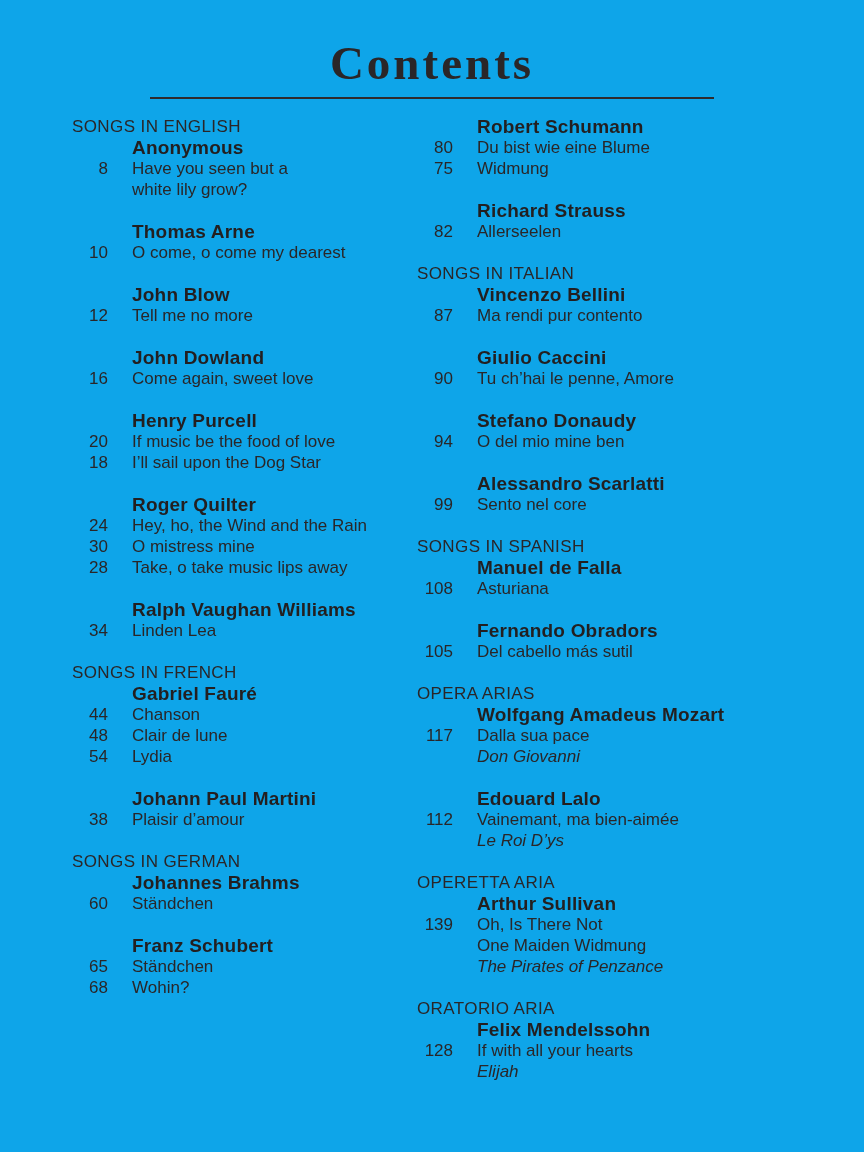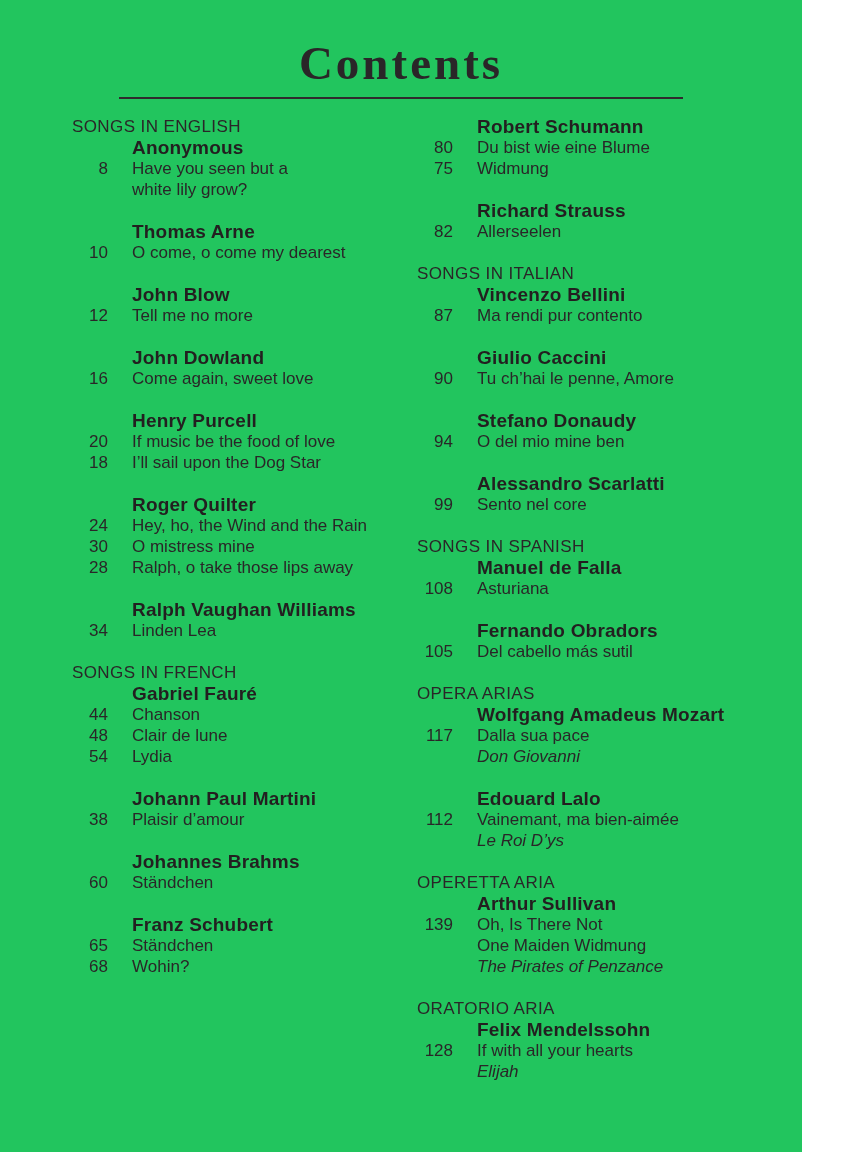--- a/index.html
+++ b/index.html
@@ -9,23 +9,23 @@
   }
   body {
     width: 864px;
     height: 1152px;
     color: #231f20;
     font-family: "Liberation Sans", sans-serif;
     -webkit-font-smoothing: antialiased;
   }
   .page {
     position: relative;
-    width: 802px;
+    width: 864px;
     height: 1152px;
-    background: #22c55e;
+    background: #0ea5e9;
     overflow: hidden;
   }
   .title-wrap {
     padding-top: 38px;
     text-align: center;
   }
   .page-title {
     margin: 0;
     font-family: "Liberation Serif", serif;
     font-weight: 700;
@@ -156,21 +156,21 @@
           </div>
           <div class="entry">
             <div class="num">30</div>
             <div class="titles">
               <div class="line">O mistress mine</div>
             </div>
           </div>
           <div class="entry">
             <div class="num">28</div>
             <div class="titles">
-              <div class="line">Ralph, o take those lips away</div>
+              <div class="line">Take, o take music lips away</div>
             </div>
           </div>
         </div>
         <div class="block group">
           <div class="composer">Ralph Vaughan Williams</div>
           <div class="entry">
             <div class="num">34</div>
             <div class="titles">
               <div class="line">Linden Lea</div>
             </div>
@@ -200,20 +200,21 @@
         </div>
         <div class="block group">
           <div class="composer">Johann Paul Martini</div>
           <div class="entry">
             <div class="num">38</div>
             <div class="titles">
               <div class="line">Plaisir d’amour</div>
             </div>
           </div>
         </div>
+        <div class="block section">SONGS IN GERMAN</div>
         <div class="block group">
           <div class="composer">Johannes Brahms</div>
           <div class="entry">
             <div class="num">60</div>
             <div class="titles">
               <div class="line">Ständchen</div>
             </div>
           </div>
         </div>
         <div class="block group">

